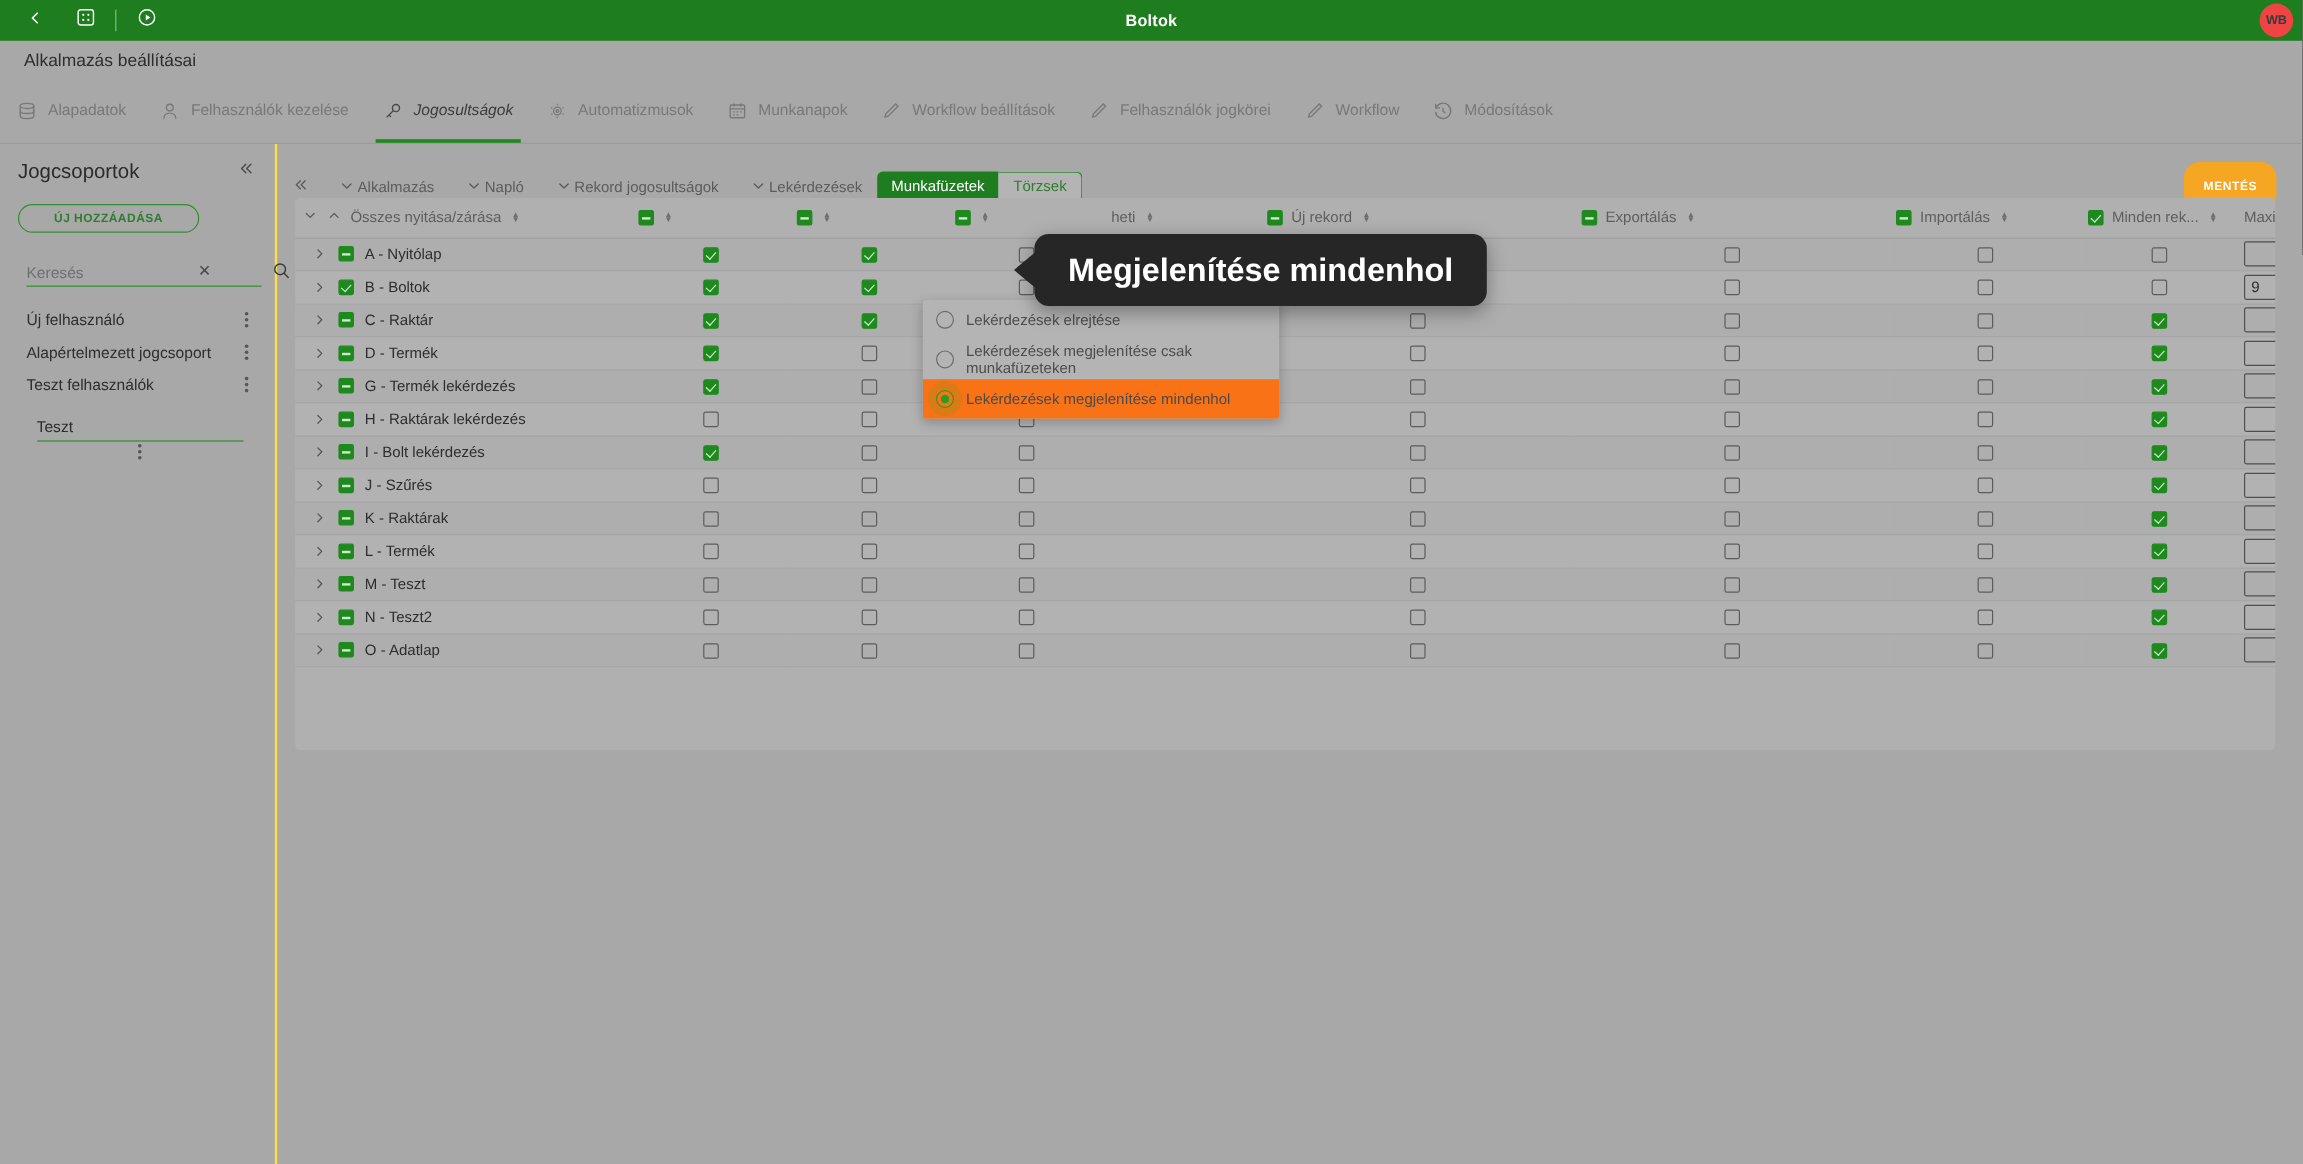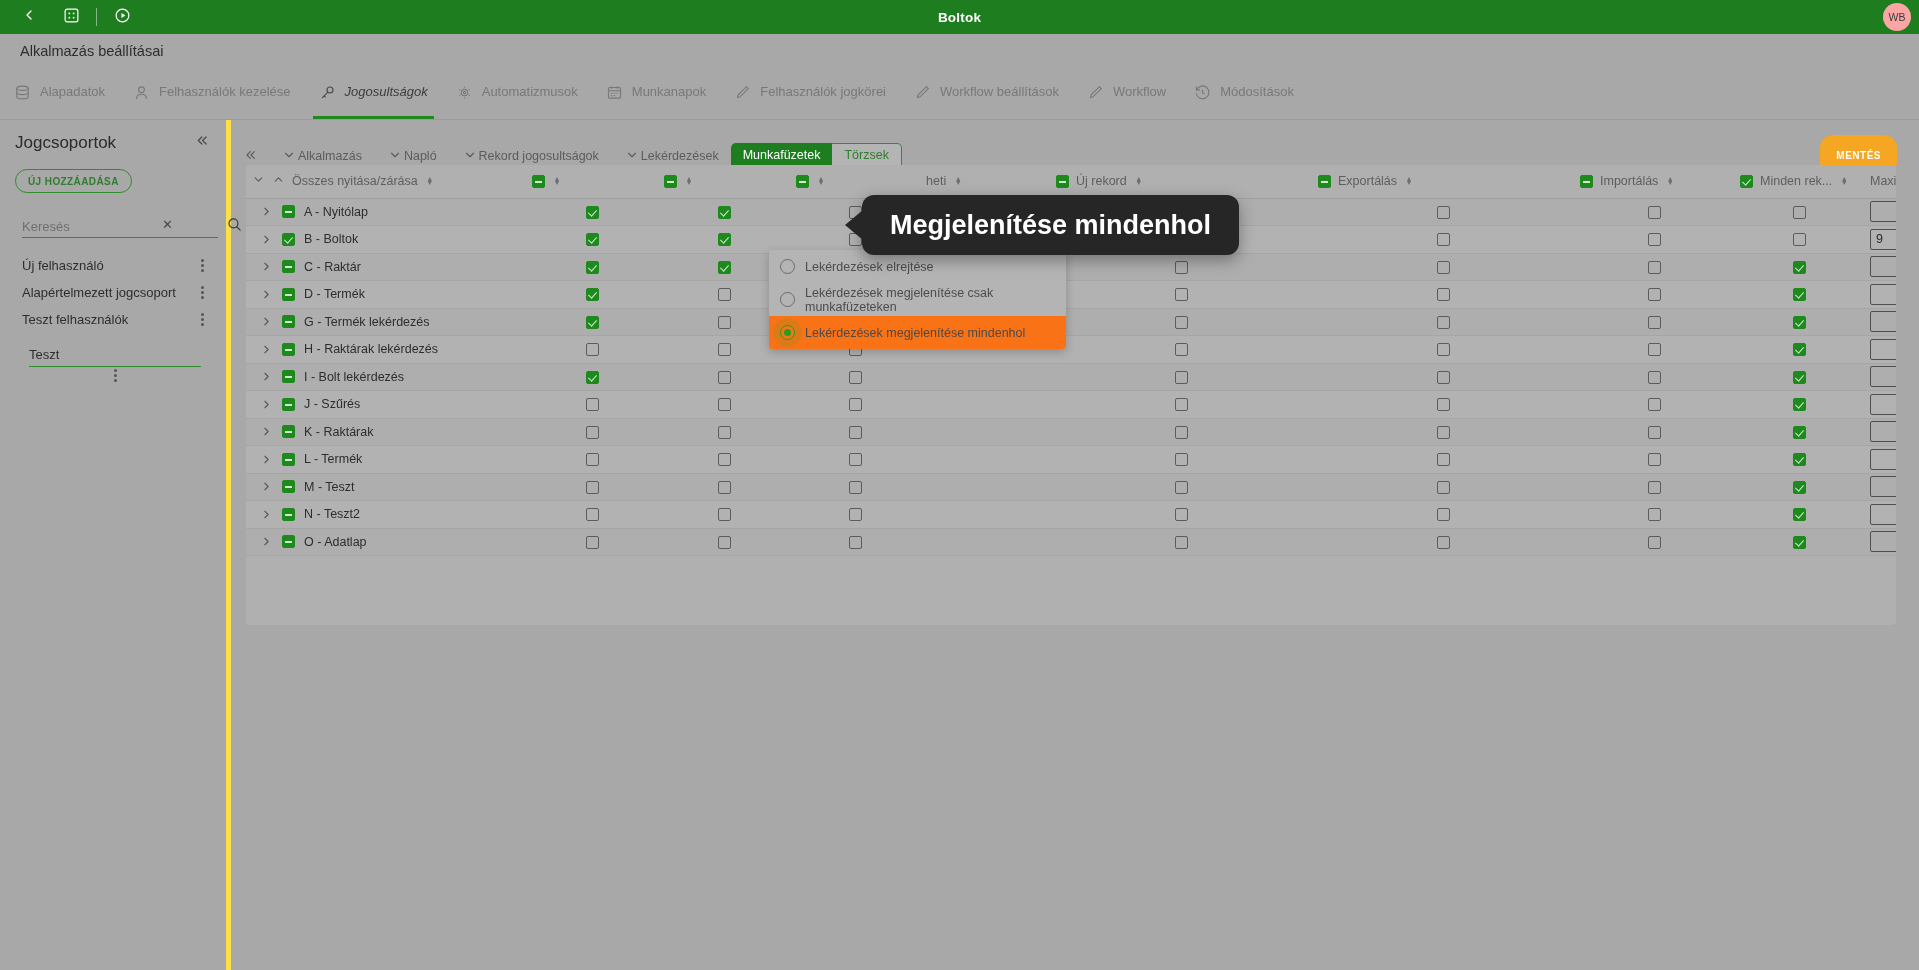--- a/index.html
+++ b/index.html
@@ -33,23 +33,23 @@
   .tb-sep { width: 1px; height: 18px; background: rgba(255,255,255,.45); margin: 0 4px; }
   .topbar .tb-title {
     position: absolute; left: 0; right: 0; top: 0; height: 34px;
     display: flex; align-items: center; justify-content: center;
     font-size: 13.5px; font-weight: 700; letter-spacing: .2px;
     pointer-events: none;
   }
   .avatar {
     position: absolute; right: 8px; top: 3px;
     width: 28px; height: 28px; border-radius: 50%;
-    background: #fca5a5; color: #3a3a3a;
+    background: #ef4444; color: #3a3a3a;
     display: flex; align-items: center; justify-content: center;
-    font-size: 10.5px; font-weight: 400;
+    font-size: 10.5px; font-weight: 700;
     cursor: pointer;
   }
 
   
   .page-head {
     position: absolute; top: 34px; left: 0; width: 1877px; height: 34px;
     display: flex; align-items: center; padding-left: 20px;
   }
   .page-head .title { font-size: 14.5px; color: #2d2d2d; }
 
@@ -72,32 +72,32 @@
   .mtab.active::after {
     content: ""; position: absolute; left: 4px; right: 12px; bottom: 0;
     height: 3px; background: #1e8a1e;
   }
 
   
   .sidebar {
     position: absolute; top: 120px; left: 0;
     width: 231px; height: 850px;
     background: #a8a8a8;
-    border-right: 5px solid #fde047;
+    border-right: 2px solid #fde047;
   }
   .sb-head {
     display: flex; align-items: center; justify-content: space-between;
     padding: 12px 16px 2px 15px;
   }
   .sb-head h2 { font-size: 17px; font-weight: 400; color: #2b2b2b; }
   .collapse-ico { cursor: pointer; color: #4a4a4a; }
   .sb-add {
     margin: 14px 0 0 15px;
     display: inline-flex; align-items: center; justify-content: center;
-    height: 24px; padding: 0 12px;
+    height: 24px; padding: 0 29px;
     border: 1px solid #2f8f2f; border-radius: 13px;
     color: #2f7d2f; font-size: 10px; font-weight: 700; letter-spacing: .4px;
     background: transparent; cursor: pointer;
   }
   .sb-search {
     position: relative; margin: 22px 15px 0 22px;
     display: flex; align-items: center;
   }
   .sb-search .inp {
     flex: 1; height: 23px;
@@ -371,30 +371,30 @@
       </span>
       <span>Munkanapok</span>
     </div>
 
     <div class="mtab">
       <span class="mt-ico">
         <svg width="17" height="17" viewBox="0 0 24 24" fill="none" stroke="#787878" stroke-width="1.6">
             <path d="M17.5 3.8l2.7 2.7L8.6 18.1l-3.6.9.9-3.6z"></path>
           </svg>
       </span>
-      <span>Felhasználók jogkörei</span>
+      <span>Workflow beállítások</span>
     </div>
 
     <div class="mtab">
       <span class="mt-ico">
         <svg width="17" height="17" viewBox="0 0 24 24" fill="none" stroke="#787878" stroke-width="1.6">
             <path d="M17.5 3.8l2.7 2.7L8.6 18.1l-3.6.9.9-3.6z"></path>
           </svg>
       </span>
-      <span>Workflow beállítások</span>
+      <span>Felhasználók jogkörei</span>
     </div>
 
     <div class="mtab">
       <span class="mt-ico">
         <svg width="17" height="17" viewBox="0 0 24 24" fill="none" stroke="#787878" stroke-width="1.6">
             <path d="M17.5 3.8l2.7 2.7L8.6 18.1l-3.6.9.9-3.6z"></path>
           </svg>
       </span>
       <span>Workflow</span>
     </div>

